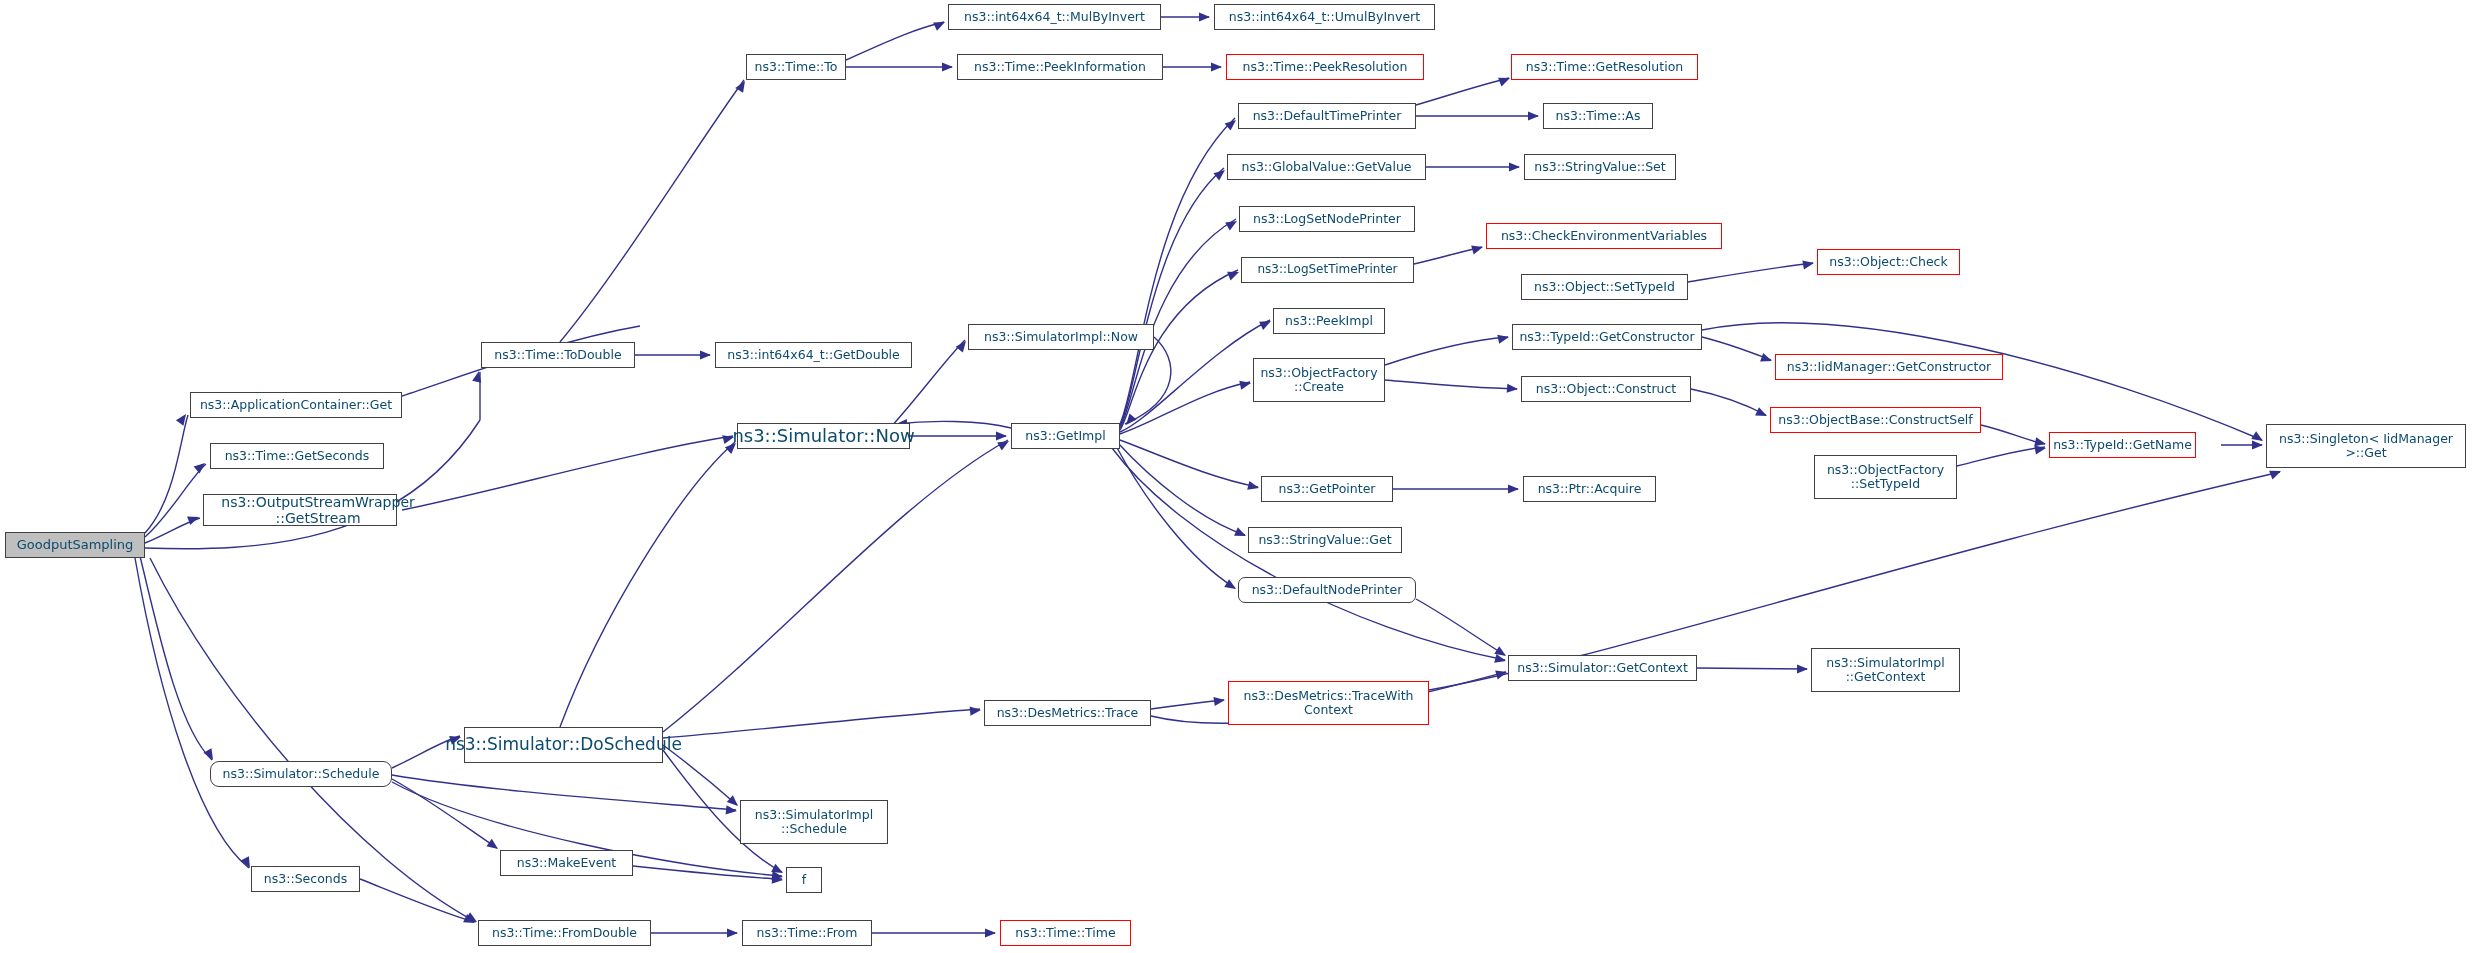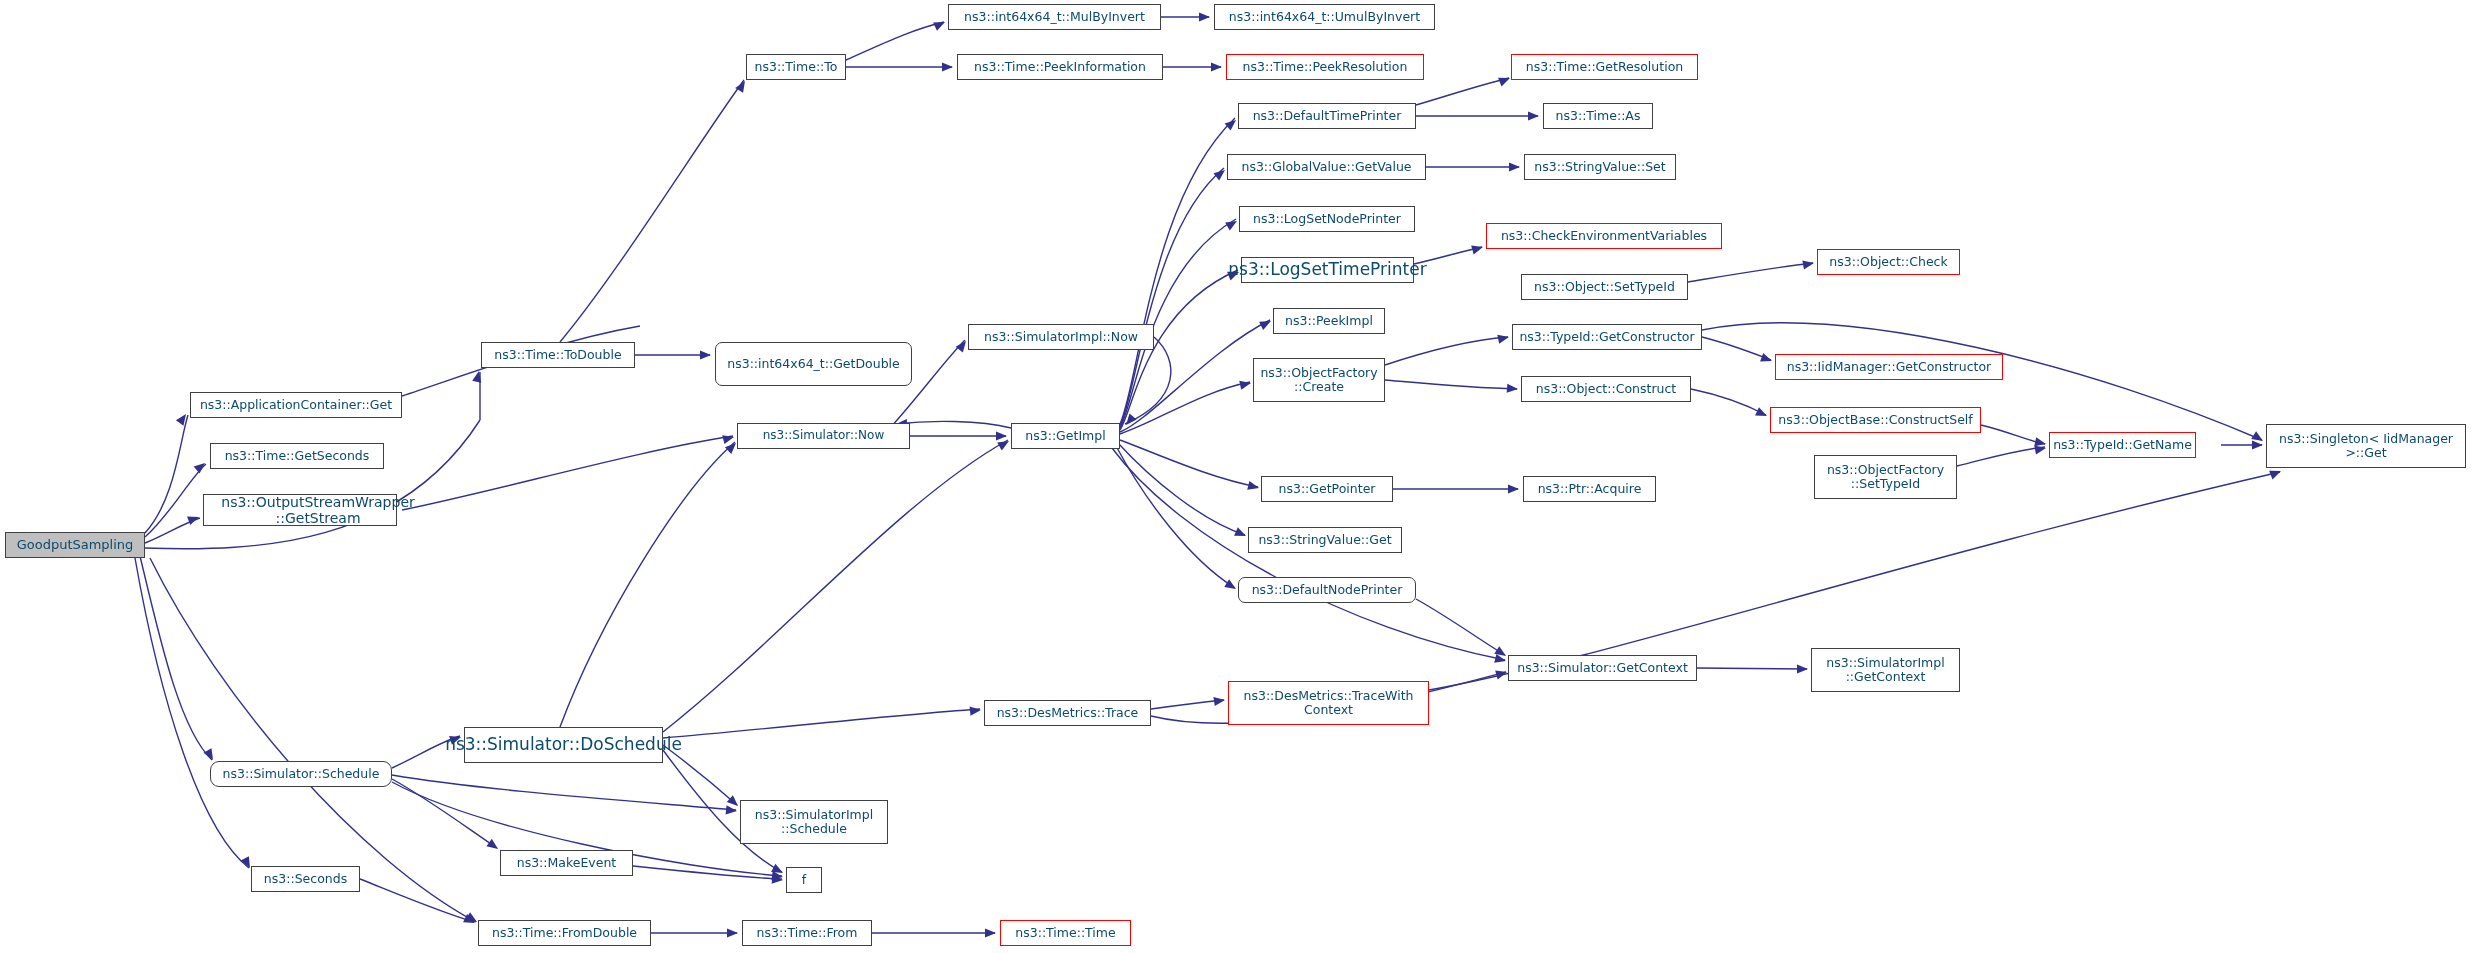--- a/index.html
+++ b/index.html
@@ -143,37 +143,37 @@
       <polygon points="0,0 -11,-4.6 -11,4.6" class="arrowfill" fill="#31318c" transform="translate(738,933) rotate(0)"></polygon>
       <polygon points="0,0 -11,-4.6 -11,4.6" class="arrowfill" fill="#31318c" transform="translate(996,933) rotate(0)"></polygon>
     </svg>
   <div id="nodes-layer">
       <div class="node current" style="left: 5px; top: 532px; width: 140px; height: 26px; font-size: 13px; background: rgb(191, 191, 191);">GoodputSampling</div>
       <div class="node" style="left: 190px; top: 392px; width: 212px; height: 26px; font-size: 12.5px;">ns3::ApplicationContainer::Get</div>
       <div class="node" style="left: 210px; top: 443px; width: 174px; height: 26px; font-size: 12.5px;">ns3::Time::GetSeconds</div>
       <div class="node" style="left: 203px; top: 494px; width: 194px; height: 32px; font-size: 14px; padding-left: 36px;">ns3::OutputStreamWrapper
 ::GetStream</div>
       <div class="node" style="left: 481px; top: 342px; width: 154px; height: 26px; font-size: 12.5px;">ns3::Time::ToDouble</div>
-      <div class="node" style="left: 715px; top: 342px; width: 197px; height: 44px; font-size: 12.5px; border-radius: 7px;">ns3::int64x64_t::GetDouble</div>
+      <div class="node" style="left: 715px; top: 342px; width: 197px; height: 26px; font-size: 12.5px;">ns3::int64x64_t::GetDouble</div>
       <div class="node" style="left: 746px; top: 54px; width: 100px; height: 26px; font-size: 12.5px;">ns3::Time::To</div>
       <div class="node" style="left: 948px; top: 4px; width: 213px; height: 26px; font-size: 12.5px;">ns3::int64x64_t::MulByInvert</div>
       <div class="node" style="left: 1214px; top: 4px; width: 221px; height: 26px; font-size: 12.5px;">ns3::int64x64_t::UmulByInvert</div>
       <div class="node" style="left: 957px; top: 54px; width: 206px; height: 26px; font-size: 12.5px;">ns3::Time::PeekInformation</div>
       <div class="node red" style="left: 1226px; top: 54px; width: 198px; height: 26px; font-size: 12.5px; border-color: rgb(255, 0, 0);">ns3::Time::PeekResolution</div>
       <div class="node red" style="left: 1511px; top: 54px; width: 187px; height: 26px; font-size: 12.5px; border-color: rgb(255, 0, 0);">ns3::Time::GetResolution</div>
-      <div class="node" style="left: 737px; top: 423px; width: 173px; height: 26px; font-size: 12px;">ns3::Simulator::Now</div>
+      <div class="node" style="left: 737px; top: 423px; width: 173px; height: 26px; font-size: 18px;">ns3::Simulator::Now</div>
       <div class="node" style="left: 968px; top: 324px; width: 186px; height: 26px; font-size: 12.5px;">ns3::SimulatorImpl::Now</div>
       <div class="node" style="left: 1011px; top: 423px; width: 109px; height: 26px; font-size: 12.5px;">ns3::GetImpl</div>
       <div class="node" style="left: 1238px; top: 103px; width: 178px; height: 26px; font-size: 12.5px;">ns3::DefaultTimePrinter</div>
       <div class="node" style="left: 1543px; top: 103px; width: 110px; height: 26px; font-size: 12.5px;">ns3::Time::As</div>
       <div class="node" style="left: 1227px; top: 154px; width: 199px; height: 26px; font-size: 12.5px;">ns3::GlobalValue::GetValue</div>
       <div class="node" style="left: 1524px; top: 154px; width: 152px; height: 26px; font-size: 12.5px;">ns3::StringValue::Set</div>
       <div class="node" style="left: 1239px; top: 206px; width: 176px; height: 26px; font-size: 12.5px;">ns3::LogSetNodePrinter</div>
       <div class="node red" style="left: 1486px; top: 223px; width: 236px; height: 26px; font-size: 12.5px; border-color: rgb(255, 0, 0);">ns3::CheckEnvironmentVariables</div>
-      <div class="node" style="left: 1241px; top: 257px; width: 173px; height: 26px; font-size: 17px;">ns3::LogSetTimePrinter</div>
+      <div class="node" style="left: 1241px; top: 257px; width: 173px; height: 26px; font-size: 12px;">ns3::LogSetTimePrinter</div>
       <div class="node" style="left: 1521px; top: 274px; width: 167px; height: 26px; font-size: 12.5px;">ns3::Object::SetTypeId</div>
       <div class="node red" style="left: 1817px; top: 249px; width: 143px; height: 26px; font-size: 12.5px; border-color: rgb(255, 0, 0);">ns3::Object::Check</div>
       <div class="node" style="left: 1273px; top: 308px; width: 112px; height: 26px; font-size: 12.5px;">ns3::PeekImpl</div>
       <div class="node" style="left: 1512px; top: 324px; width: 190px; height: 26px; font-size: 12.5px;">ns3::TypeId::GetConstructor</div>
       <div class="node red" style="left: 1775px; top: 354px; width: 228px; height: 26px; font-size: 12.5px; border-color: rgb(255, 0, 0);">ns3::IidManager::GetConstructor</div>
       <div class="node" style="left: 1253px; top: 358px; width: 132px; height: 44px; font-size: 12.5px;">ns3::ObjectFactory
 ::Create</div>
       <div class="node" style="left: 1521px; top: 376px; width: 170px; height: 26px; font-size: 12.5px;">ns3::Object::Construct</div>
       <div class="node red" style="left: 1770px; top: 407px; width: 211px; height: 26px; font-size: 12.5px; border-color: rgb(255, 0, 0);">ns3::ObjectBase::ConstructSelf</div>
       <div class="node red" style="left: 2049px; top: 432px; width: 147px; height: 26px; font-size: 12.5px; border-color: rgb(255, 0, 0);">ns3::TypeId::GetName</div>

